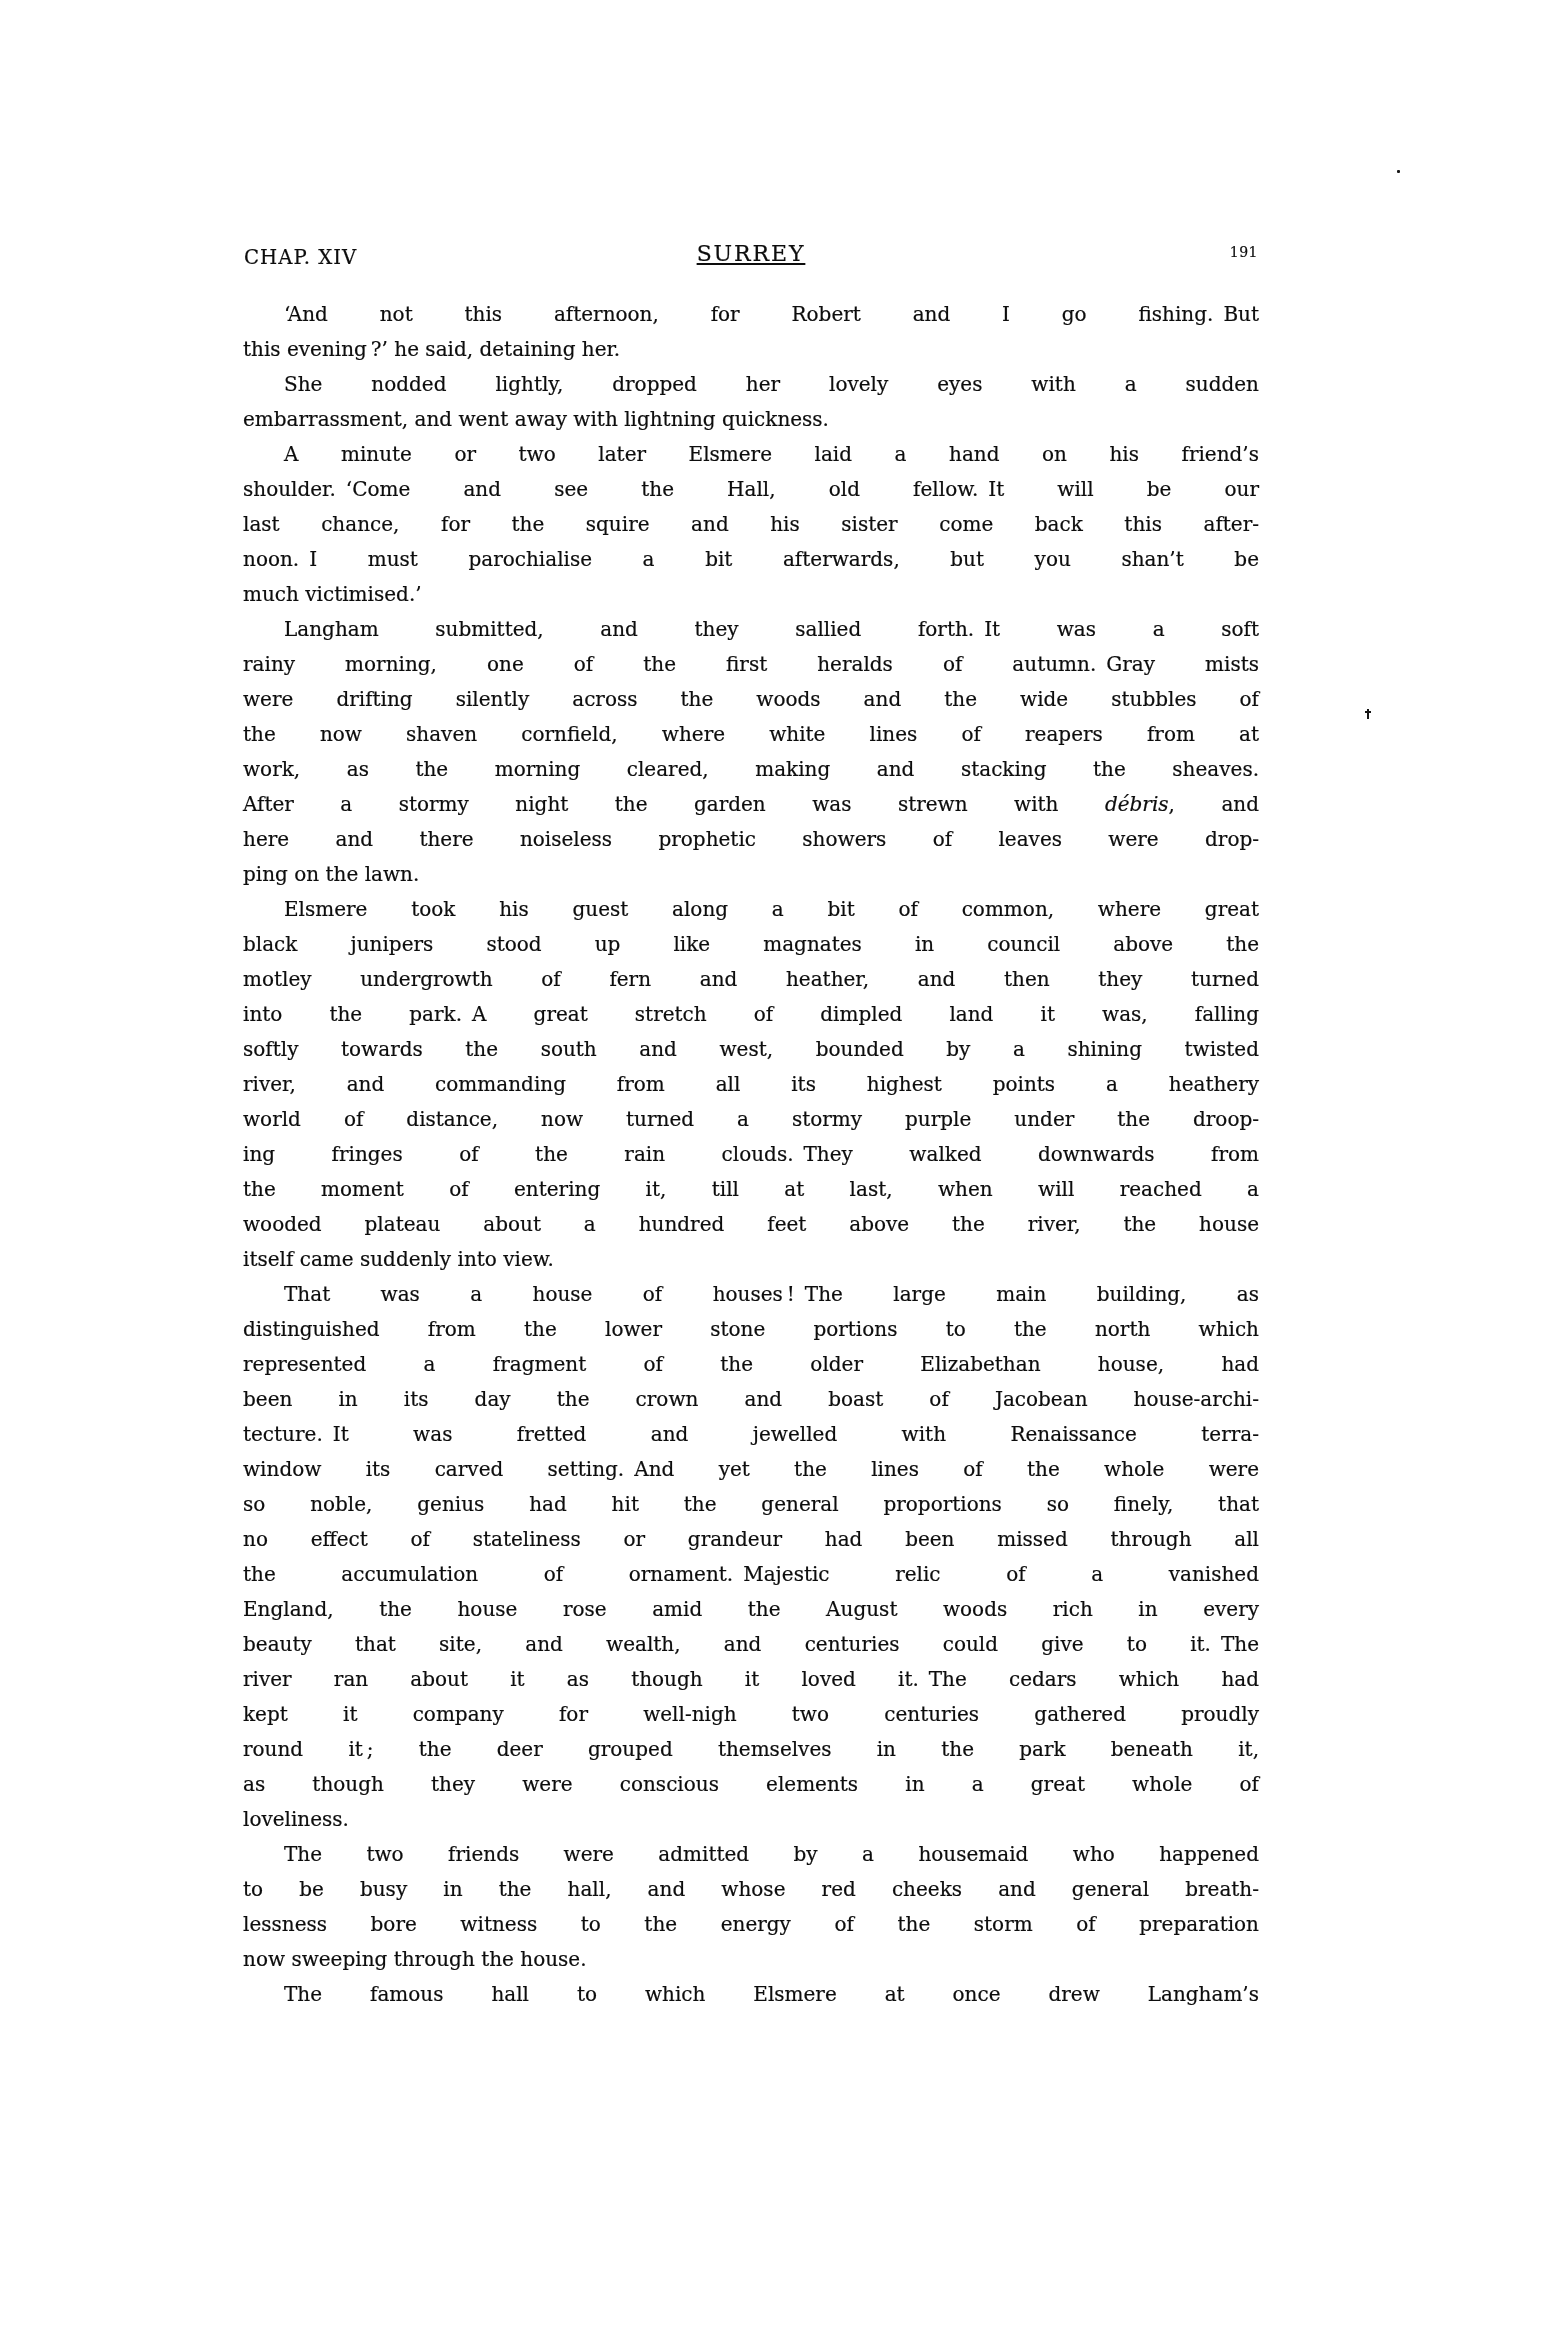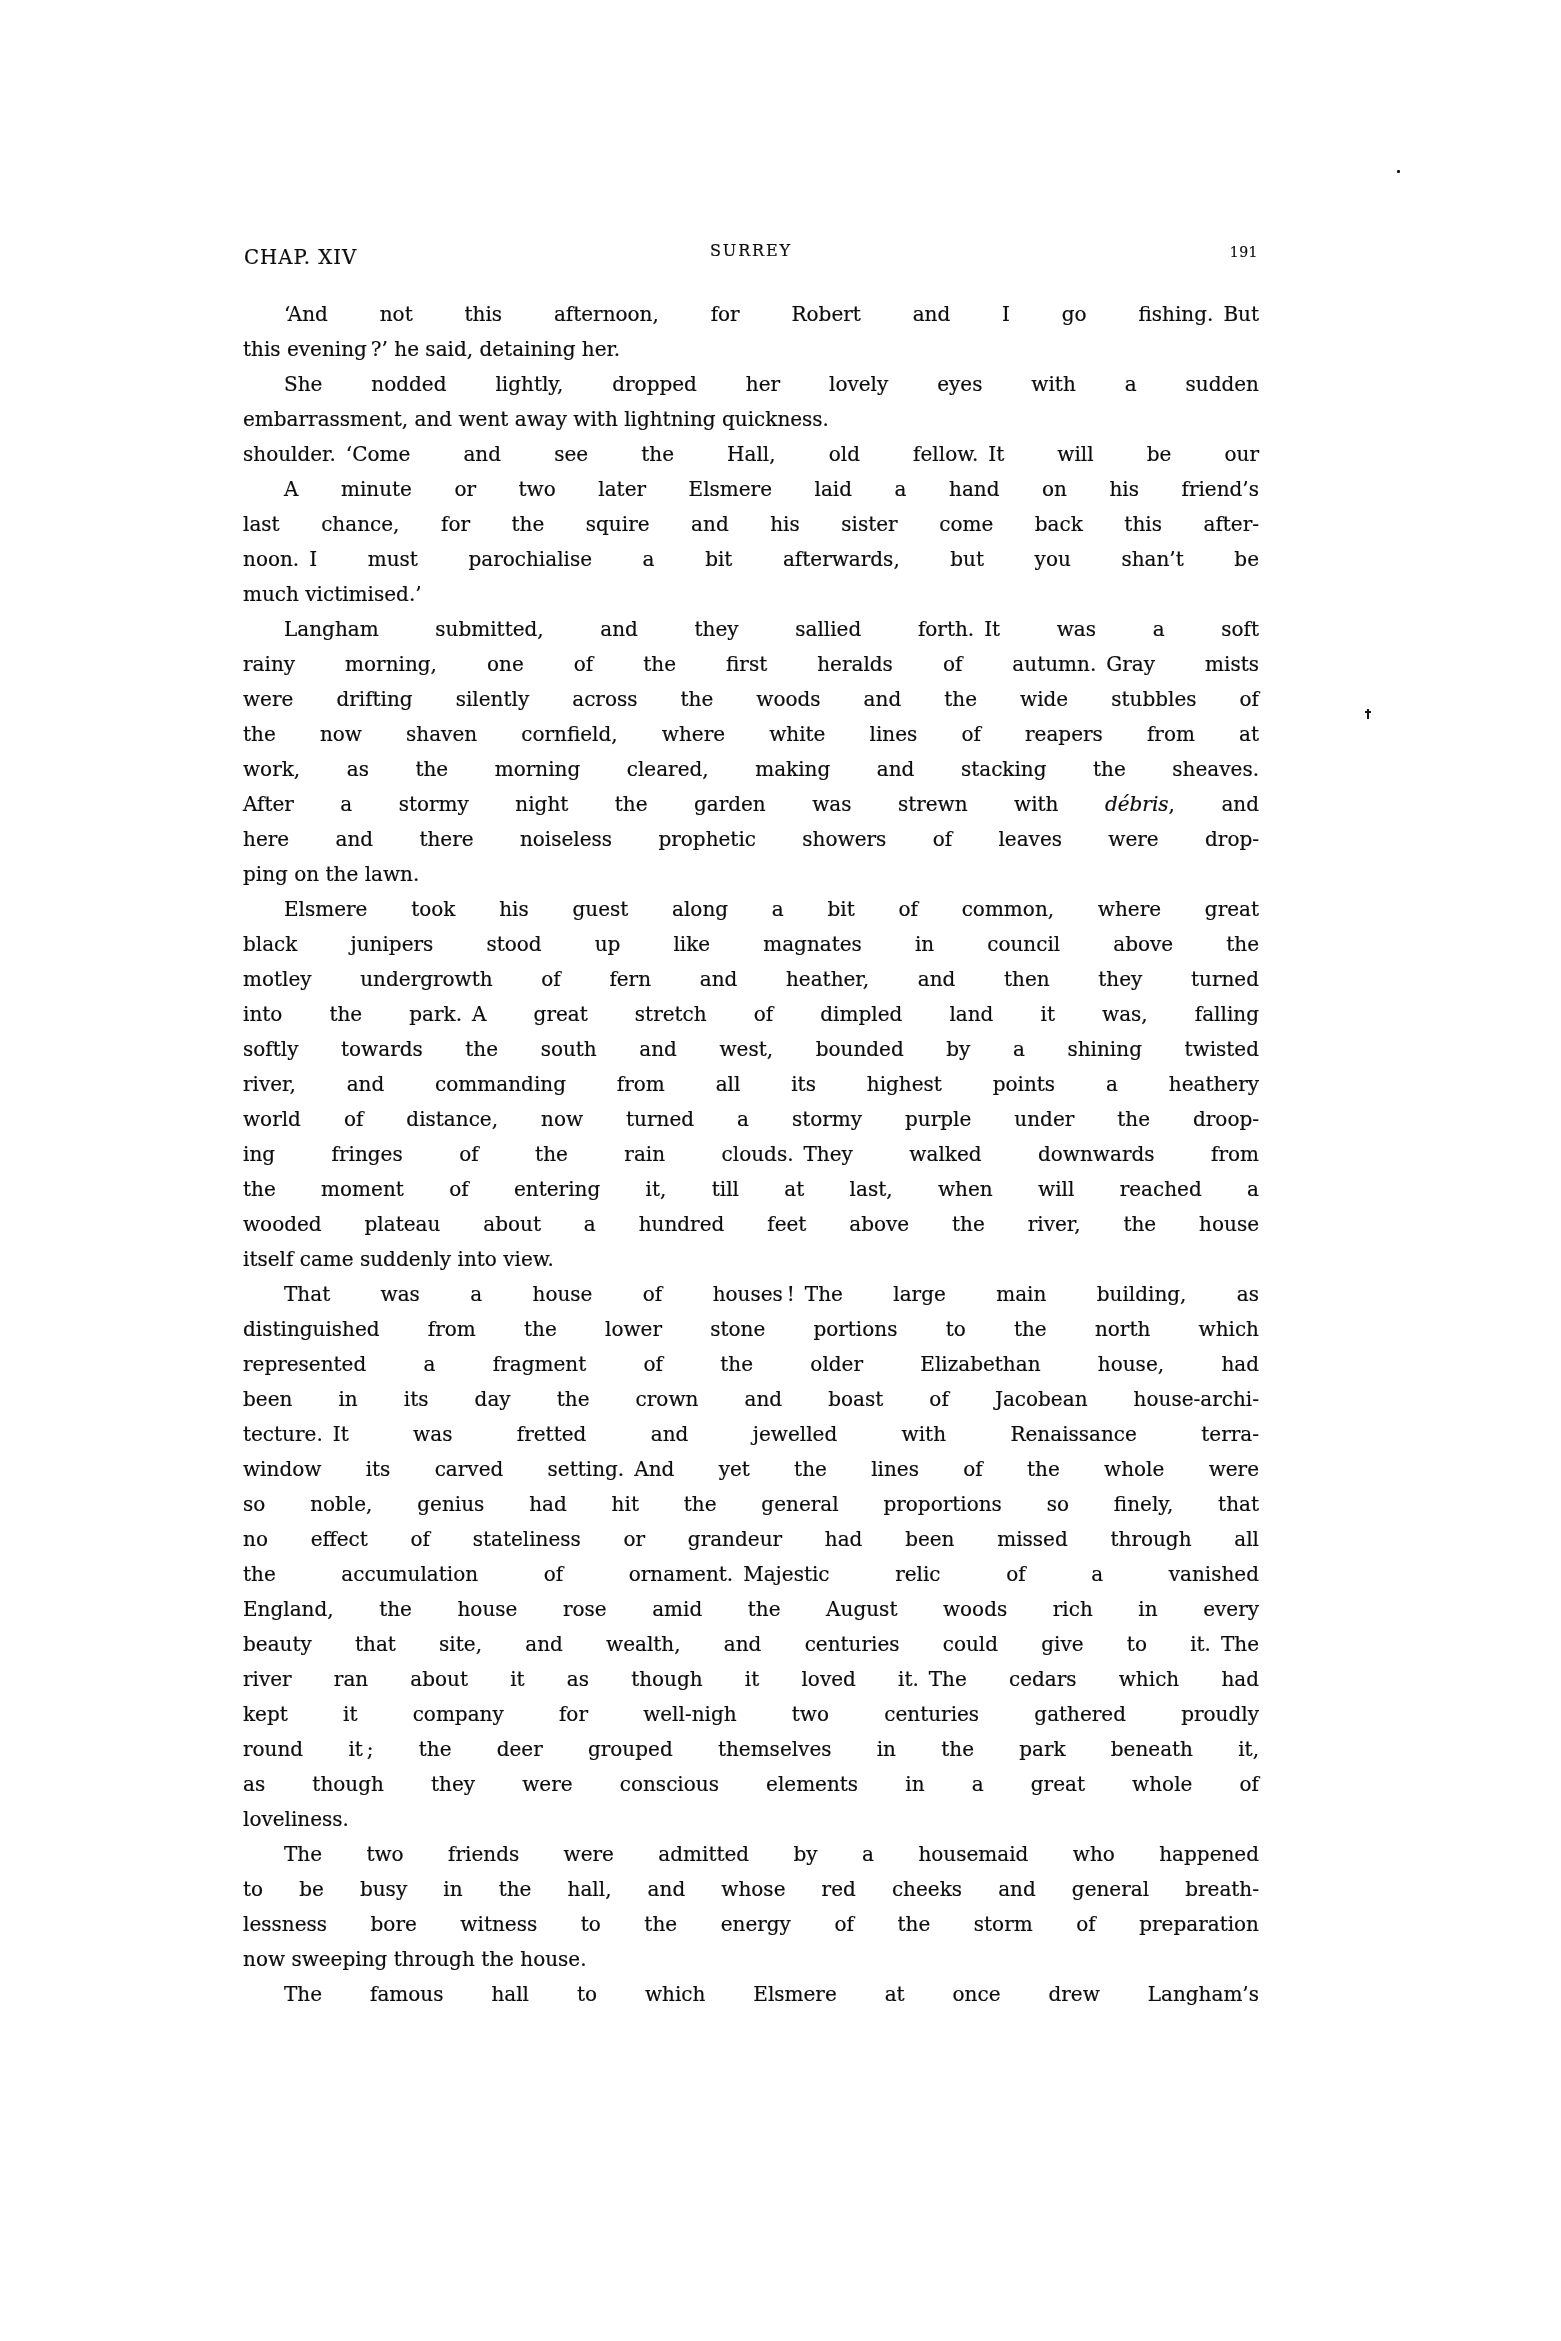--- a/index.html
+++ b/index.html
@@ -31,23 +31,24 @@
     font-size: 19.7px;
     letter-spacing: 1px;
     white-space: nowrap;
   }
   .title {
     position: absolute;
     left: 0;
     right: 0;
     top: 1px;
     text-align: center;
-    font-size: 16px;
+    font-size: 22px;
     letter-spacing: 1.9px;
     white-space: nowrap;
+    text-decoration: underline;
   }
   .pagenum {
     position: absolute;
     right: 1px;
     top: 3.8px;
     font-size: 14px;
     letter-spacing: 0.5px;
     white-space: nowrap;
   }
   .text-block {
@@ -109,22 +110,22 @@
     <span class="chap">CHAP. XIV</span>
     <span class="title">SURREY</span>
     <span class="pagenum">191</span>
   </div>
 
   <div class="text-block">
       <div class="line indent">‘And not this afternoon, for Robert and I go fishing. But</div>
       <div class="line last">this evening ?’ he said, detaining her.</div>
       <div class="line indent">She nodded lightly, dropped her lovely eyes with a sudden</div>
       <div class="line last">embarrassment, and went away with lightning quickness.</div>
+      <div class="line indent">A minute or two later Elsmere laid a hand on his friend’s</div>
       <div class="line">shoulder. ‘Come and see the Hall, old fellow. It will be our</div>
-      <div class="line indent">A minute or two later Elsmere laid a hand on his friend’s</div>
       <div class="line">last chance, for the squire and his sister come back this after-</div>
       <div class="line">noon. I must parochialise a bit afterwards, but you shan’t be</div>
       <div class="line last">much victimised.’</div>
       <div class="line indent">Langham submitted, and they sallied forth. It was a soft</div>
       <div class="line">rainy morning, one of the first heralds of autumn. Gray mists</div>
       <div class="line">were drifting silently across the woods and the wide stubbles of</div>
       <div class="line">the now shaven cornfield, where white lines of reapers from at</div>
       <div class="line">work, as the morning cleared, making and stacking the sheaves.</div>
       <div class="line">After a stormy night the garden was strewn with <em>débris</em>, and</div>
       <div class="line">here and there noiseless prophetic showers of leaves were drop-</div>

